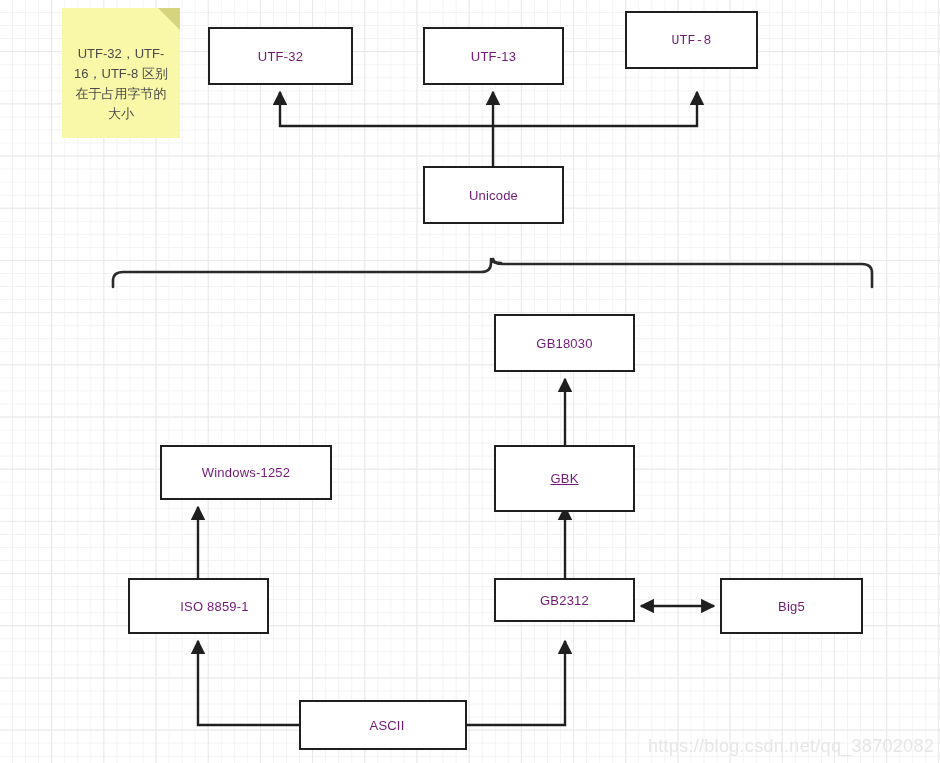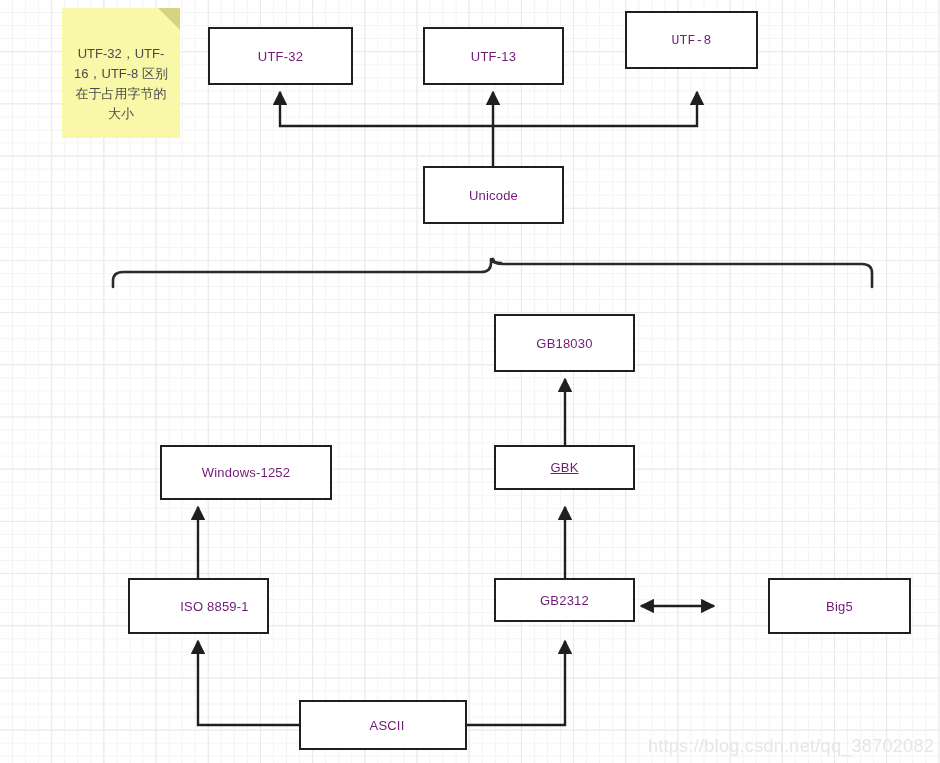--- a/index.html
+++ b/index.html
@@ -163,25 +163,25 @@
   <div class="node" style="left:423px; top:27px; width:141px; height:58px;">UTF-13</div>
 
   <div class="node" style="left:625px; top:11px; width:133px; height:58px;font-family:Liberation Mono, monospace;">UTF-8</div>
 
   <div class="node" style="left:423px; top:166px; width:141px; height:58px;">Unicode</div>
 
   <div class="node" style="left:494px; top:314px; width:141px; height:58px;">GB18030</div>
 
   <div class="node" style="left:112px; top:445px; width:172px; height:55px;margin-left:48px;">Windows-1252</div>
 
-  <div class="node" style="left:494px; top:445px; width:141px; height:45px;text-decoration:underline;">GBK</div>
+  <div class="node" style="left:494px; top:445px; width:141px; height:67px;text-decoration:underline;">GBK</div>
 
   <div class="node" style="left:128px; top:578px; width:141px; height:56px;padding-left:32px;">ISO 8859-1</div>
 
   <div class="node" style="left:494px; top:578px; width:141px; height:44px;">GB2312</div>
 
-  <div class="node" style="left:720px; top:578px; width:143px; height:56px;margin-left:48px;">Big5</div>
+  <div class="node" style="left:720px; top:578px; width:143px; height:56px;">Big5</div>
 
   <div class="node" style="left:299px; top:700px; width:168px; height:50px;padding-left:8px;">ASCII</div>
 
   <div class="watermark">https://blog.csdn.net/qq_38702082</div>
 
 </div>
 
 </body></html>

